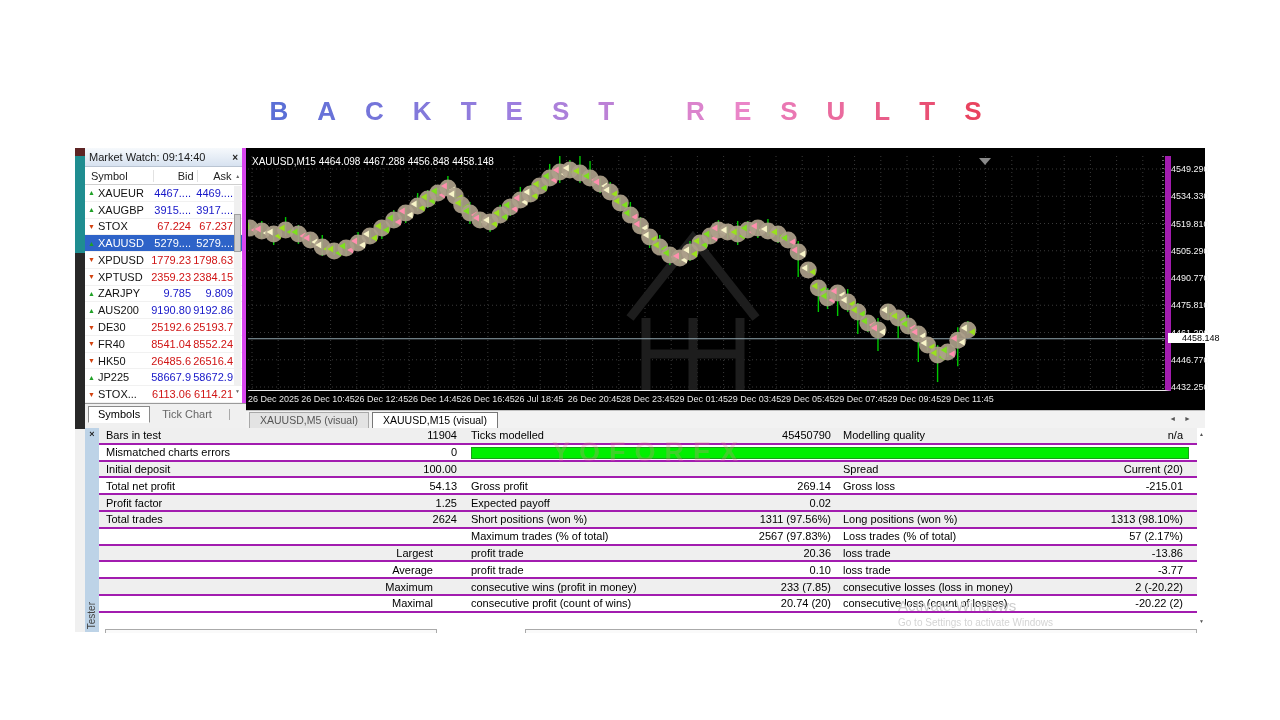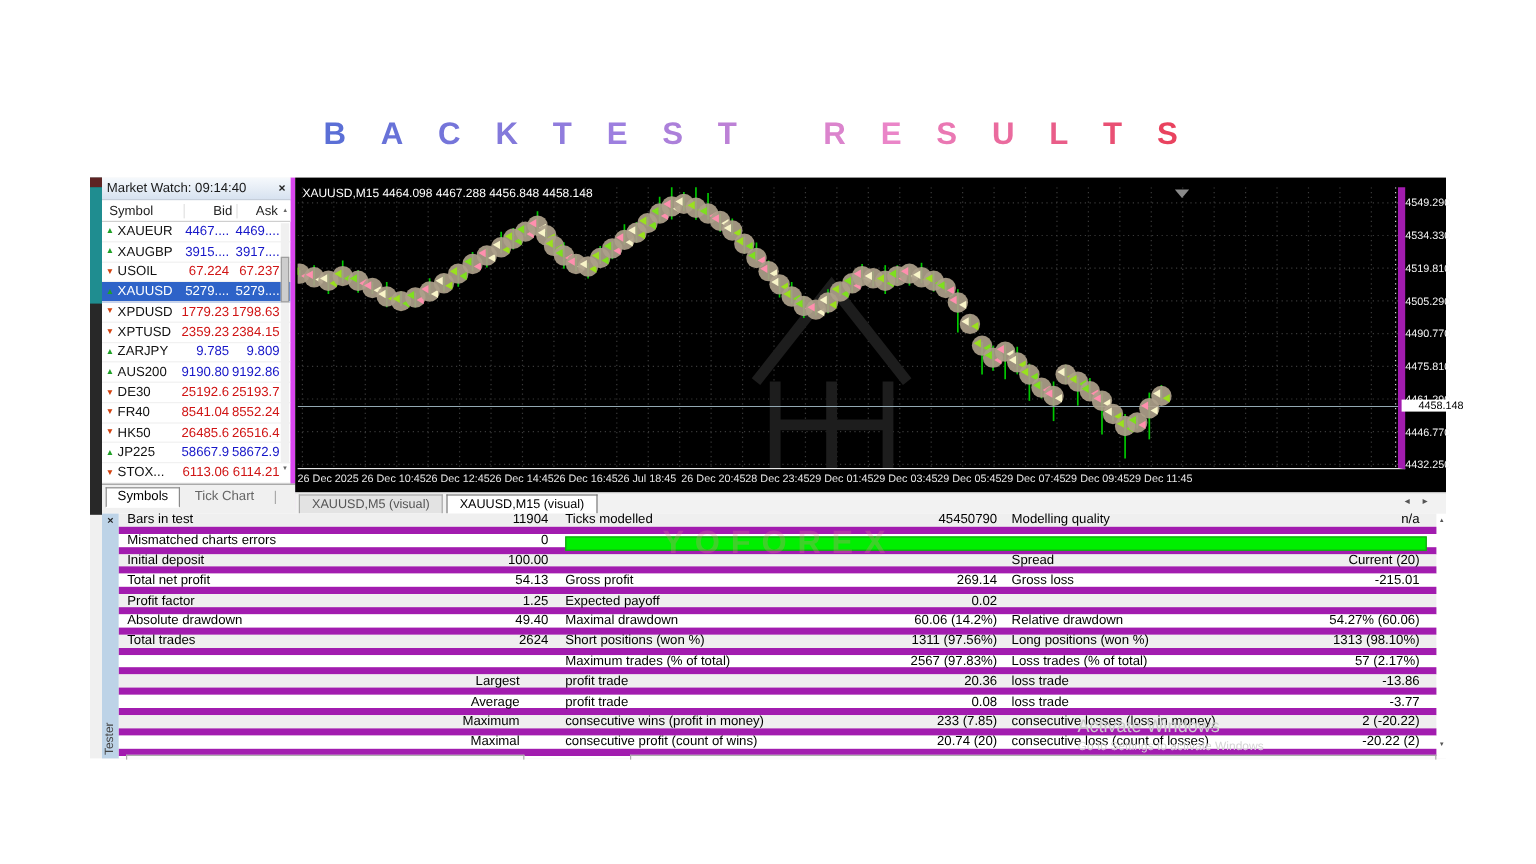--- a/index.html
+++ b/index.html
@@ -61,21 +61,21 @@
   .ch-tab.active{background:#fff;color:#000;border-color:#777;}
   .tab-arrows{position:absolute;right:6px;top:4px;font-size:7px;color:#555;letter-spacing:8px;}
   
   #tester{position:absolute;left:10px;top:280px;width:1120px;height:204px;background:#fff;}
   #tstrip{position:absolute;left:0;top:0;width:14px;height:204px;background:#bdd3e7;}
   #tstrip .t-close{position:absolute;top:1px;left:0;width:14px;text-align:center;font-size:9px;font-weight:bold;color:#222;}
   #tstrip .t-label{position:absolute;bottom:3px;left:1px;font-size:10px;color:#444;
     writing-mode:vertical-rl;transform:rotate(180deg);}
   #ttable{position:absolute;left:14px;top:0;width:1098px;}
   .t-row{height:16.8px;display:flex;align-items:center;font-size:11px;color:#000;
-    border-bottom:6px solid #a21caf;box-sizing:border-box;position:relative;background:#fff;}
+    border-bottom:2px solid #a21caf;box-sizing:border-box;position:relative;background:#fff;}
   .t-row.shade{background:#efefef;}
   .t-c1{width:358px;display:flex;justify-content:space-between;padding-left:7px;box-sizing:border-box;}
   .t-c1.rlab{justify-content:flex-end;padding-right:24px;}
   .t-c2{width:360px;margin-left:14px;display:flex;justify-content:space-between;}
   .t-c3{width:340px;margin-left:12px;display:flex;justify-content:space-between;}
   .bar-fill{position:absolute;left:372px;top:2px;width:718px;height:12px;background:#00ef00;border:1px solid #18a018;box-sizing:border-box;}
   #t-up{position:absolute;right:1px;top:3px;font-size:5px;color:#555;}
   #t-down{position:absolute;right:1px;top:190px;font-size:5px;color:#555;}
   .sliver{position:absolute;height:3px;bottom:-1px;background:#fafafa;border:1px solid #aaa;border-bottom:none;}
   
@@ -116,21 +116,21 @@
           <span class="ask up-v">4469....</span>
         </div>
         <div class="mw-row">
           <span class="ic up">▲</span>
           <span class="sym">XAUGBP</span>
           <span class="bid up-v">3915....</span>
           <span class="ask up-v">3917....</span>
         </div>
         <div class="mw-row">
           <span class="ic down">▼</span>
-          <span class="sym">USOIL</span>
+          <span class="sym">STOX</span>
           <span class="bid down-v">67.224</span>
           <span class="ask down-v">67.237</span>
         </div>
         <div class="mw-row sel">
           <span class="ic up">▲</span>
           <span class="sym">XAUUSD</span>
           <span class="bid">5279....</span>
           <span class="ask">5279....</span>
         </div>
         <div class="mw-row">
@@ -643,34 +643,20 @@
           </div>
           <div class="t-c2">
             <span class="lbl">Expected payoff</span>
             <span class="val">0.02</span>
           </div>
           <div class="t-c3">
             <span class="lbl"></span>
             <span class="val"></span>
           </div>
         </div>
-        <div class="t-row">
-          <div class="t-c1">
-            <span class="lbl">Absolute drawdown</span>
-            <span class="val">49.40</span>
-          </div>
-          <div class="t-c2">
-            <span class="lbl">Maximal drawdown</span>
-            <span class="val">60.06  (14.2%)</span>
-          </div>
-          <div class="t-c3">
-            <span class="lbl">Relative drawdown</span>
-            <span class="val">54.27% (60.06)</span>
-          </div>
-        </div>
         <div class="t-row shade">
           <div class="t-c1">
             <span class="lbl">Total trades</span>
             <span class="val">2624</span>
           </div>
           <div class="t-c2">
             <span class="lbl">Short positions (won %)</span>
             <span class="val">1311 (97.56%)</span>
           </div>
           <div class="t-c3">
@@ -704,21 +690,21 @@
             <span class="lbl">loss trade</span>
             <span class="val">-13.86</span>
           </div>
         </div>
         <div class="t-row">
           <div class="t-c1 rlab">
             <span class="lbl">Average</span>
           </div>
           <div class="t-c2">
             <span class="lbl">profit trade</span>
-            <span class="val">0.08</span>
+            <span class="val">0.10</span>
           </div>
           <div class="t-c3">
             <span class="lbl">loss trade</span>
             <span class="val">-3.77</span>
           </div>
         </div>
         <div class="t-row shade">
           <div class="t-c1 rlab">
             <span class="lbl">Maximum</span>
           </div>

